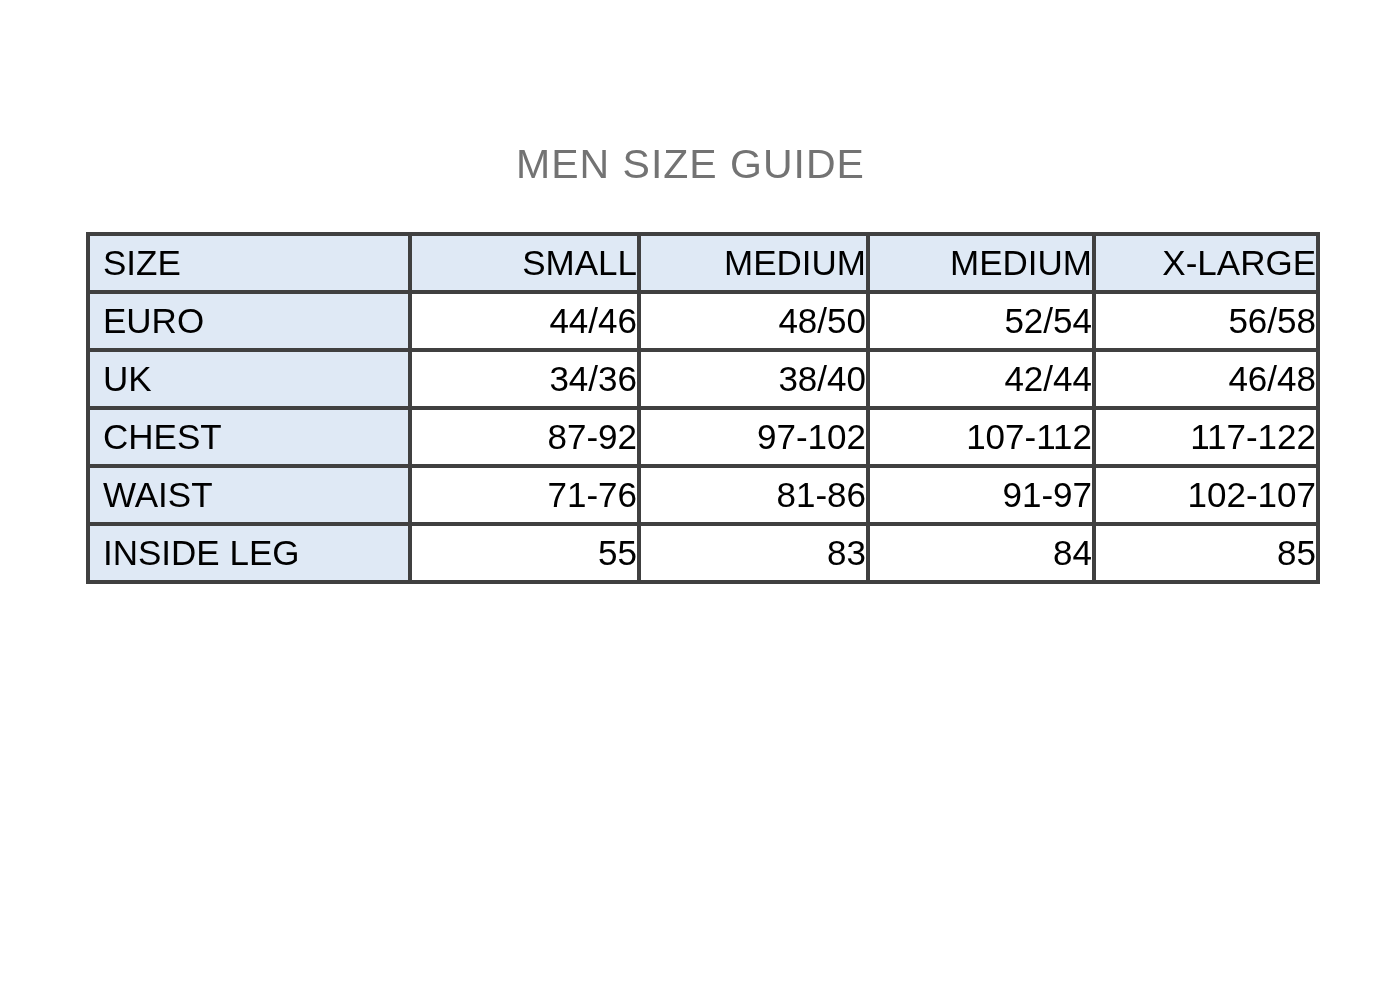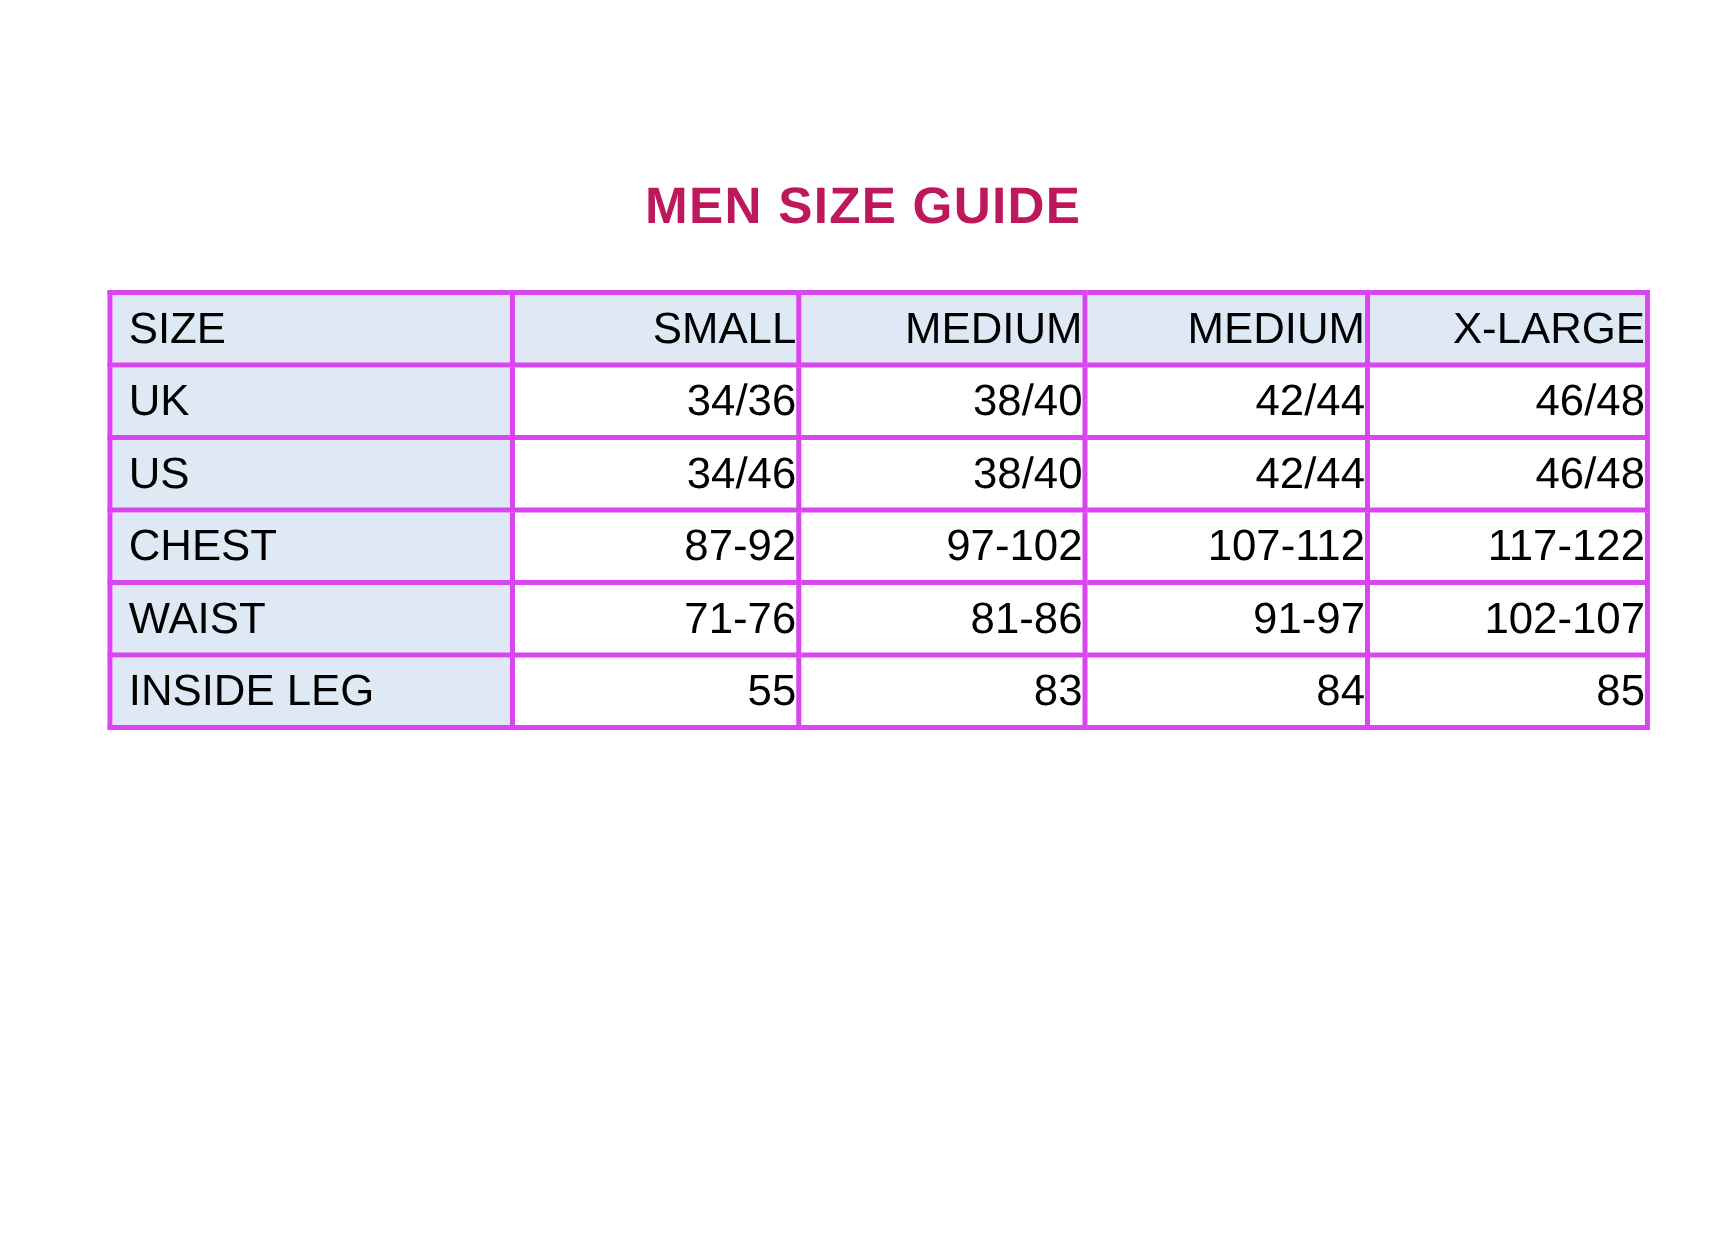--- a/index.html
+++ b/index.html
@@ -14,34 +14,34 @@
     overflow: hidden;
     font-family: "Liberation Sans", sans-serif;
   }
   .doc-title {
     position: absolute;
     top: 141px;
     left: 0;
     width: 100%;
     text-align: center;
     font-size: 41px;
-    font-weight: bold;
-    color: #be185d;
+    font-weight: normal;
+    color: #737373;
     letter-spacing: 1px;
   }
   table.size-guide {
     position: absolute;
     left: 86px;
     top: 232px;
     border-collapse: collapse;
     table-layout: fixed;
     background: #ffffff;
   }
   table.size-guide td {
-    border: 4px solid #d946ef;
+    border: 4px solid #404040;
     height: 54px;
     font-size: 35px;
     color: #000000;
     background: #ffffff;
     padding: 0;
     vertical-align: middle;
     white-space: nowrap;
     overflow: hidden;
   }
   table.size-guide td.label {
@@ -71,29 +71,29 @@
   </colgroup>
   <tbody>
     <tr class="shaded">
       <td class="label">SIZE</td>
       <td class="data">SMALL</td>
       <td class="data">MEDIUM</td>
       <td class="data">MEDIUM</td>
       <td class="data">X-LARGE</td>
     </tr>
     <tr>
+      <td class="label">EURO</td>
+      <td class="data">44/46</td>
+      <td class="data">48/50</td>
+      <td class="data">52/54</td>
+      <td class="data">56/58</td>
+    </tr>
+    <tr>
       <td class="label">UK</td>
       <td class="data">34/36</td>
-      <td class="data">38/40</td>
-      <td class="data">42/44</td>
-      <td class="data">46/48</td>
-    </tr>
-    <tr>
-      <td class="label">US</td>
-      <td class="data">34/46</td>
       <td class="data">38/40</td>
       <td class="data">42/44</td>
       <td class="data">46/48</td>
     </tr>
     <tr>
       <td class="label">CHEST</td>
       <td class="data">87-92</td>
       <td class="data">97-102</td>
       <td class="data">107-112</td>
       <td class="data">117-122</td>

